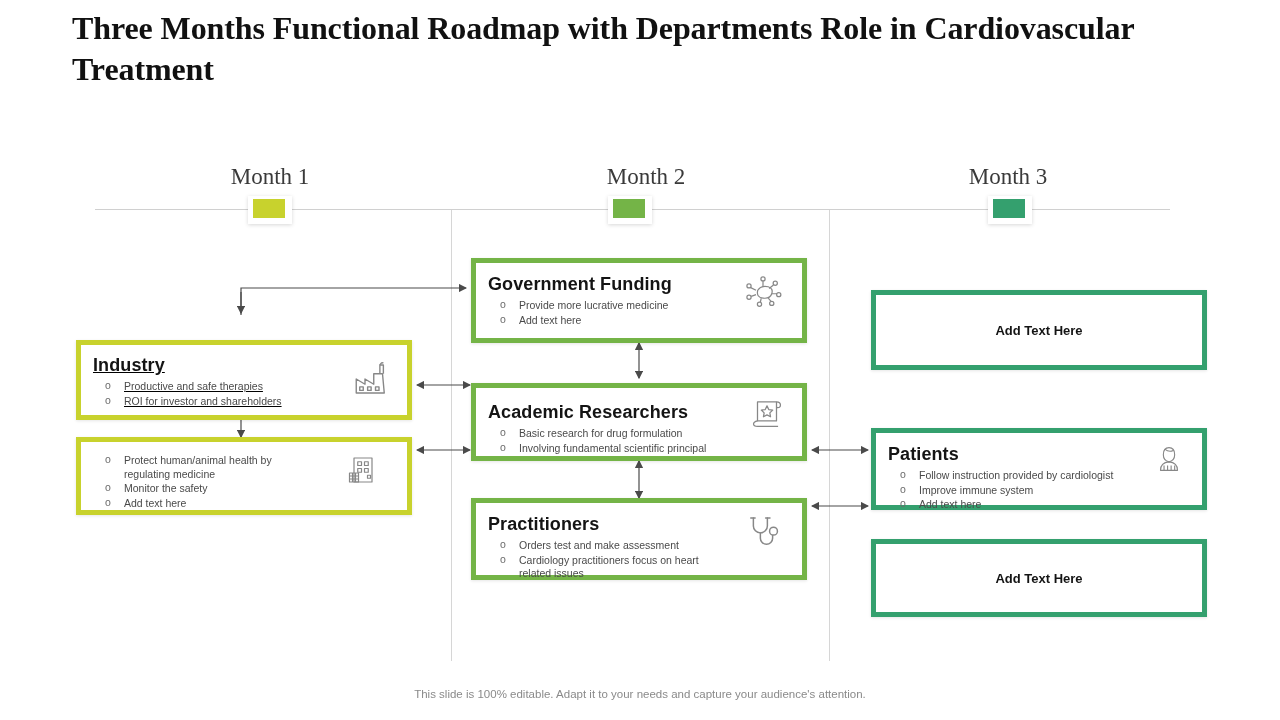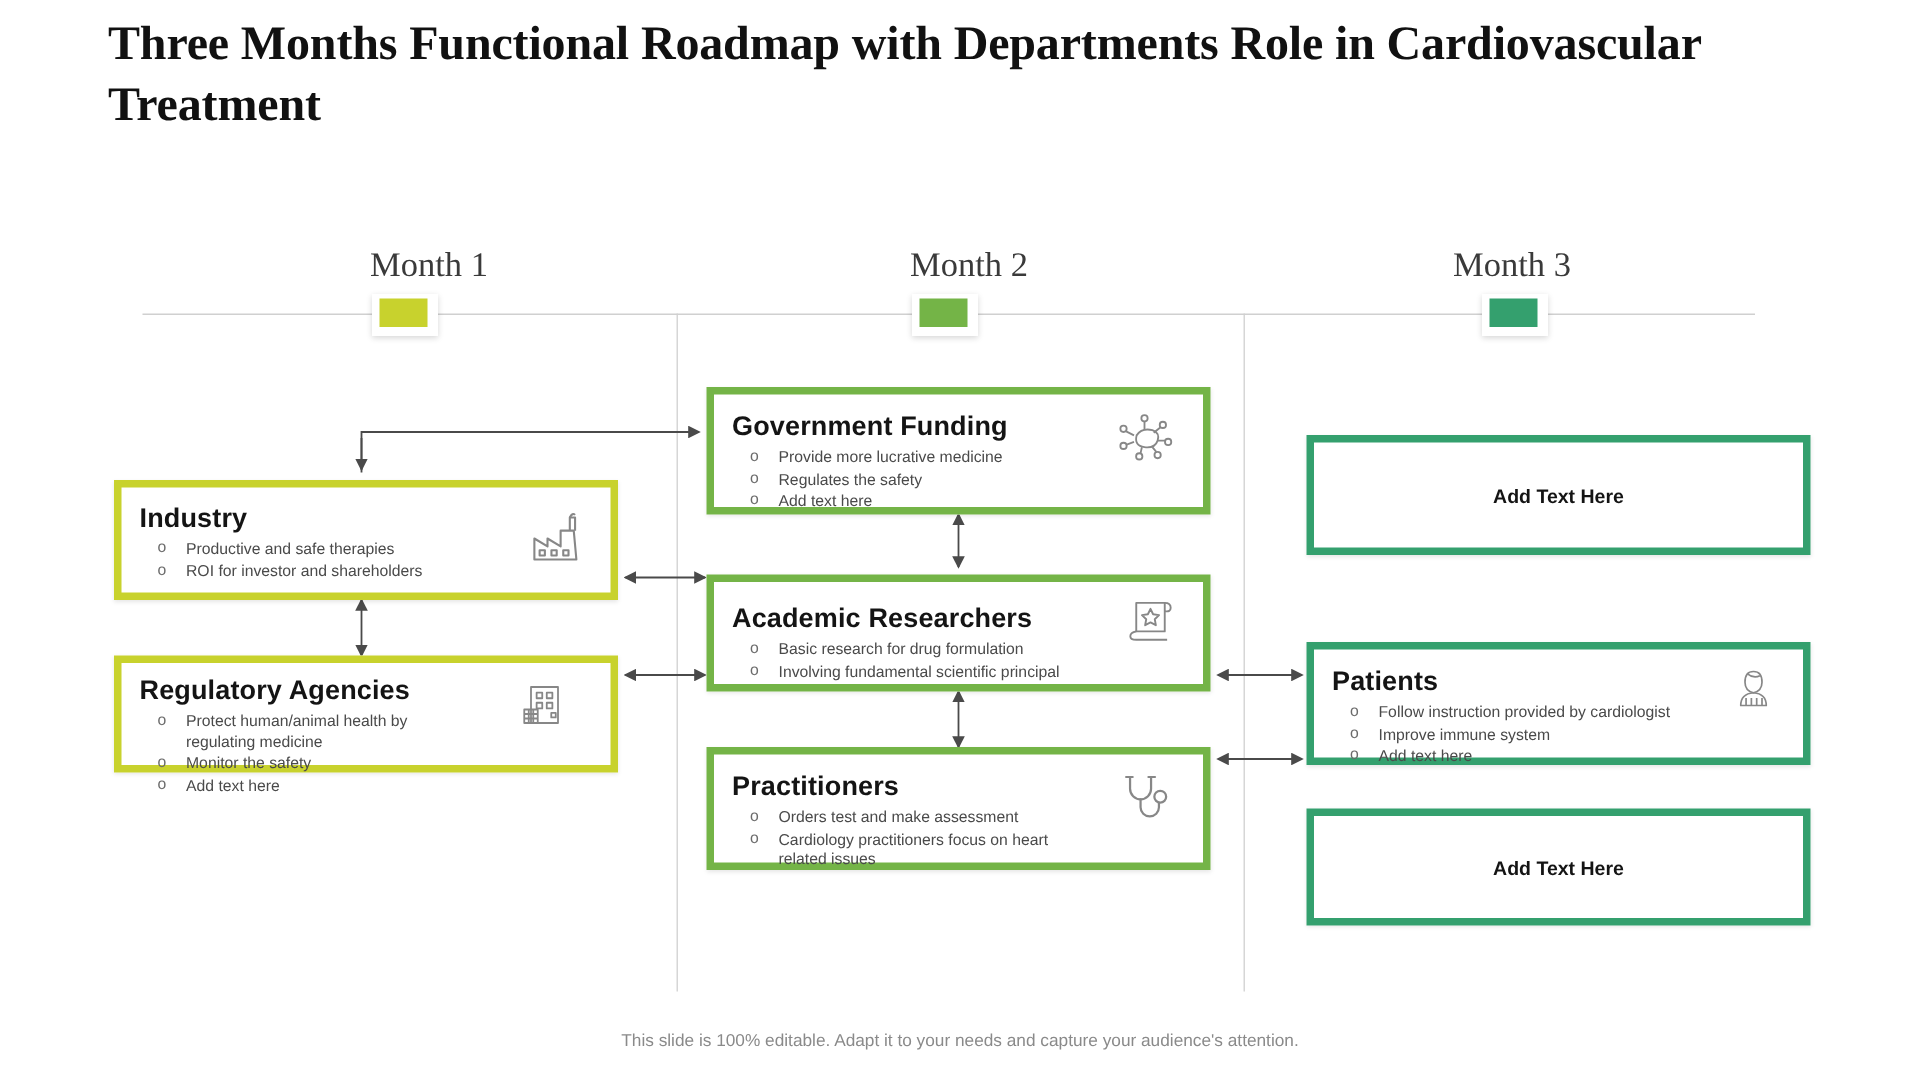--- a/index.html
+++ b/index.html
@@ -114,21 +114,21 @@
 
 <div id="slide">
 
   <div id="title">Three Months Functional Roadmap with Departments Role in Cardiovascular Treatment</div>
 
   <div class="col-sep" style="left:451px;"></div>
   <div class="col-sep" style="left:829px;"></div>
 
   <div id="timeline-rule"></div>
 
-  <div class="month-label" style="left:196px;">Month 1</div>
+  <div class="month-label" style="left:180px;">Month 1</div>
   <div class="month-label" style="left:556px;">Month 2</div>
   <div class="month-label" style="left:918px;">Month 3</div>
 
   <div class="month-marker" style="left:248px;">
     <div class="shadow"></div>
     <div class="chip" style="background: rgb(200, 210, 45);"></div>
   </div>
   <div class="month-marker" style="left:608px;">
     <div class="shadow"></div>
     <div class="chip" style="background: rgb(116, 180, 71);"></div>
@@ -161,21 +161,21 @@
       <path d="M639,343 L639,378" marker-end="url(#ah)" marker-start="url(#ah-start)"></path>
 
       <path d="M639,461 L639,498" marker-end="url(#ah)" marker-start="url(#ah-start)"></path>
 
       <path d="M812,450 L868,450" marker-end="url(#ah)" marker-start="url(#ah-start)"></path>
 
       <path d="M812,506 L868,506" marker-end="url(#ah)" marker-start="url(#ah-start)"></path>
     </g>
   </svg>
 
-  <div class="card" style="left:76px; top:320px; width:336px; height:80px; border-width:5px; border-color:#c8d22d;">
+  <div class="card" style="left:76px; top:340px; width:336px; height:80px; border-width:5px; border-color:#c8d22d;text-decoration:underline;">
     <div style="padding:10px 12px 0 12px;">
       <div class="card-title">Industry</div>
       <ul class="bullets">
         <li>Productive and safe therapies</li>
         <li>ROI  for investor and shareholders</li>
       </ul>
     </div>
     <div class="card-icon">
       <svg viewBox="0 0 48 48" fill="none" stroke="#5a5a5a" stroke-width="1.6" stroke-linejoin="round">
         <path d="M6 40 L6 24 L16 30 L16 24 L26 30 L26 18 L36 18 L38 40 Z"></path>
@@ -183,21 +183,20 @@
         <path d="M33 8 q2 -4 4 -2"></path>
         <rect x="10" y="33" width="4" height="4"></rect>
         <rect x="19" y="33" width="4" height="4"></rect>
         <rect x="28" y="33" width="4" height="4"></rect>
       </svg>
     </div>
   </div>
 
   <div class="card" style="left:76px; top:437px; width:336px; height:78px; border-width:5px; border-color:#c8d22d;">
     <div style="padding:8px 12px 0 12px;">
-      <div class="card-title">Regulatory Agencies</div>
       <ul class="bullets">
         <li style="max-width:190px;">Protect human/animal  health  by regulating medicine</li>
         <li>Monitor  the safety</li>
         <li>Add text here</li>
       </ul>
     </div>
     <div class="card-icon" style="width:36px;height:36px;top:10px;right:26px;">
       <svg viewBox="0 0 48 48" fill="none" stroke="#5a5a5a" stroke-width="1.6" stroke-linejoin="round">
         <rect x="12" y="8" width="24" height="32"></rect>
         <rect x="17" y="13" width="5" height="5"></rect>
@@ -209,21 +208,20 @@
         <rect x="30" y="31" width="4" height="4"></rect>
       </svg>
     </div>
   </div>
 
   <div class="card" style="left:471px; top:258px; width:336px; height:85px; border-width:5px; border-color:#74b447;">
     <div style="padding:11px 12px 0 12px;">
       <div class="card-title">Government Funding</div>
       <ul class="bullets">
         <li>Provide more  lucrative medicine</li>
-        <li>Regulates the safety</li>
         <li>Add text here</li>
       </ul>
     </div>
     <div class="card-icon" style="top:8px;right:18px;">
       <svg viewBox="0 0 48 48" fill="none" stroke="#5a5a5a" stroke-width="1.4">
         <path d="M18 22 q4 -6 12 -4 q6 2 4 8 q-2 6 -10 5 q-8 -1 -6 -9 z"></path>
         <circle cx="24" cy="9" r="2.4"></circle>
         <circle cx="38" cy="14" r="2.4"></circle>
         <circle cx="42" cy="27" r="2.4"></circle>
         <circle cx="34" cy="37" r="2.4"></circle>

